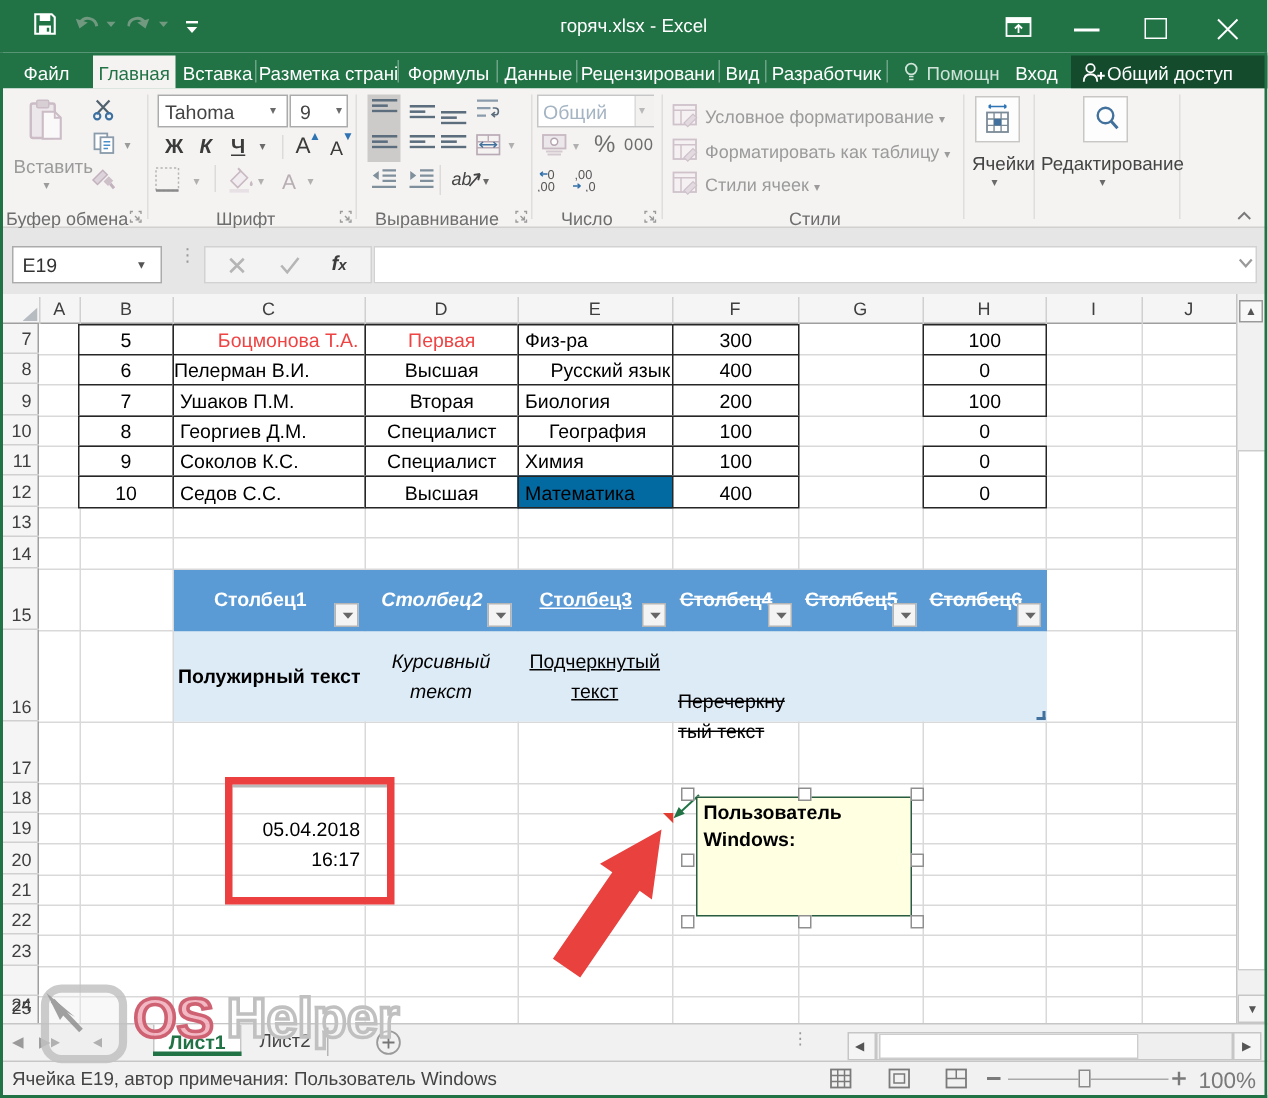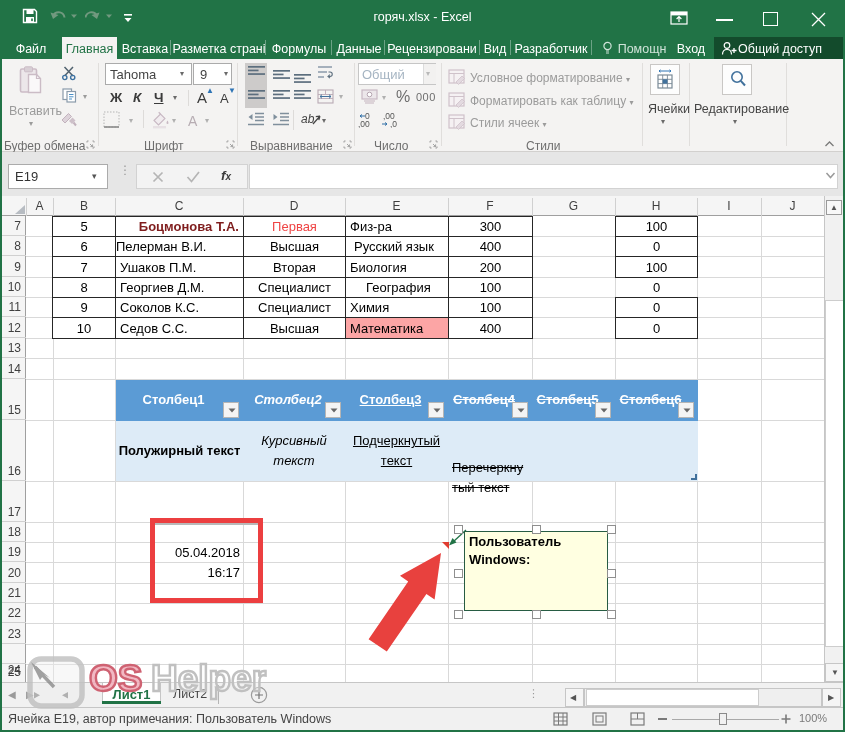--- a/index.html
+++ b/index.html
@@ -369,21 +369,21 @@
 <div class="abs" style="left:26px;top:542px;width:798px;height:1px;background:#d9d9d9;"></div>
 <div class="abs" style="left:26px;top:562px;width:798px;height:1px;background:#d9d9d9;"></div>
 <div class="abs" style="left:26px;top:583px;width:798px;height:1px;background:#d9d9d9;"></div>
 <div class="abs" style="left:26px;top:603px;width:798px;height:1px;background:#d9d9d9;"></div>
 <div class="abs" style="left:26px;top:623px;width:798px;height:1px;background:#d9d9d9;"></div>
 <div class="abs" style="left:26px;top:644px;width:798px;height:1px;background:#d9d9d9;"></div>
 <div class="abs" style="left:26px;top:664px;width:798px;height:1px;background:#d9d9d9;"></div>
 <div class="abs tt" style="left:52px;top:216px;width:64px;height:21px;border:1px solid #262626;background:#fff;box-sizing:border-box;font-size:13px;color:#000;text-align:center;display:flex;flex-direction:column;justify-content:center;">
     <div>5</div>
   </div>
-<div class="abs tt" style="left:115px;top:216px;width:129px;height:21px;border:1px solid #262626;background:#fff;box-sizing:border-box;font-size:13px;color:#7f1d1d;text-align:right;padding-right:4px;display:flex;flex-direction:column;justify-content:center;font-weight:bold;">
+<div class="abs tt" style="left:115px;top:216px;width:129px;height:21px;border:1px solid #262626;background:#fff;box-sizing:border-box;font-size:13px;color:#ef4444;text-align:right;padding-right:4px;display:flex;flex-direction:column;justify-content:center;">
     <div>Боцмонова Т.А.</div>
   </div>
 <div class="abs tt" style="left:243px;top:216px;width:103px;height:21px;border:1px solid #262626;background:#fff;box-sizing:border-box;font-size:13px;color:#ef4444;text-align:center;display:flex;flex-direction:column;justify-content:center;">
     <div>Первая</div>
   </div>
 <div class="abs tt" style="left:345px;top:216px;width:104px;height:21px;border:1px solid #262626;background:#fff;box-sizing:border-box;font-size:13px;color:#000;text-align:left;padding-left:4px;display:flex;flex-direction:column;justify-content:center;">
     <div>Физ-ра</div>
   </div>
 <div class="abs tt" style="left:448px;top:216px;width:85px;height:21px;border:1px solid #262626;background:#fff;box-sizing:border-box;font-size:13px;color:#000;text-align:center;display:flex;flex-direction:column;justify-content:center;">
     <div>300</div>
@@ -393,21 +393,21 @@
   </div>
 <div class="abs tt" style="left:52px;top:236px;width:64px;height:21px;border:1px solid #262626;background:#fff;box-sizing:border-box;font-size:13px;color:#000;text-align:center;display:flex;flex-direction:column;justify-content:center;">
     <div>6</div>
   </div>
 <div class="abs tt" style="left:115px;top:236px;width:129px;height:21px;border:1px solid #262626;background:#fff;box-sizing:border-box;font-size:13px;color:#000;padding-right:4px;display:flex;flex-direction:column;justify-content:center;">
     <div>Пелерман В.И.</div>
   </div>
 <div class="abs tt" style="left:243px;top:236px;width:103px;height:21px;border:1px solid #262626;background:#fff;box-sizing:border-box;font-size:13px;color:#000;text-align:center;display:flex;flex-direction:column;justify-content:center;">
     <div>Высшая</div>
   </div>
-<div class="abs tt" style="left:345px;top:236px;width:104px;height:21px;border:1px solid #262626;background:#fff;box-sizing:border-box;font-size:13px;color:#000;text-align:left;padding-left:8px;display:flex;flex-direction:column;justify-content:center;">
+<div class="abs tt" style="left:345px;top:236px;width:104px;height:21px;border:1px solid #262626;background:#fff;box-sizing:border-box;font-size:13px;color:#000;text-align:left;padding-left:21px;display:flex;flex-direction:column;justify-content:center;">
     <div>Русский язык</div>
   </div>
 <div class="abs tt" style="left:448px;top:236px;width:85px;height:21px;border:1px solid #262626;background:#fff;box-sizing:border-box;font-size:13px;color:#000;text-align:center;display:flex;flex-direction:column;justify-content:center;">
     <div>400</div>
   </div>
 <div class="abs tt" style="left:615px;top:236px;width:83px;height:21px;border:1px solid #262626;background:#fff;box-sizing:border-box;font-size:13px;color:#000;text-align:center;display:flex;flex-direction:column;justify-content:center;">
     <div>0</div>
   </div>
 <div class="abs tt" style="left:52px;top:256px;width:64px;height:22px;border:1px solid #262626;background:#fff;box-sizing:border-box;font-size:13px;color:#000;text-align:center;display:flex;flex-direction:column;justify-content:center;">
     <div>7</div>
@@ -465,21 +465,21 @@
   </div>
 <div class="abs tt" style="left:52px;top:317px;width:64px;height:22px;border:1px solid #262626;background:#fff;box-sizing:border-box;font-size:13px;color:#000;text-align:center;display:flex;flex-direction:column;justify-content:center;">
     <div>10</div>
   </div>
 <div class="abs tt" style="left:115px;top:317px;width:129px;height:22px;border:1px solid #262626;background:#fff;box-sizing:border-box;font-size:13px;color:#000;text-align:left;padding-left:4px;display:flex;flex-direction:column;justify-content:center;">
     <div>Седов С.С.</div>
   </div>
 <div class="abs tt" style="left:243px;top:317px;width:103px;height:22px;border:1px solid #262626;background:#fff;box-sizing:border-box;font-size:13px;color:#000;text-align:center;display:flex;flex-direction:column;justify-content:center;">
     <div>Высшая</div>
   </div>
-<div class="abs tt" style="left:345px;top:317px;width:104px;height:22px;border:1px solid #262626;background:#fca5a5;box-sizing:border-box;font-size:13px;color:#000;text-align:left;padding-left:4px;display:flex;flex-direction:column;justify-content:center;">
+<div class="abs tt" style="left:345px;top:317px;width:104px;height:22px;border:1px solid #262626;background:#0369a1;box-sizing:border-box;font-size:13px;color:#000;text-align:left;padding-left:4px;display:flex;flex-direction:column;justify-content:center;">
     <div>Математика</div>
   </div>
 <div class="abs tt" style="left:448px;top:317px;width:85px;height:22px;border:1px solid #262626;background:#fff;box-sizing:border-box;font-size:13px;color:#000;text-align:center;display:flex;flex-direction:column;justify-content:center;">
     <div>400</div>
   </div>
 <div class="abs tt" style="left:615px;top:317px;width:83px;height:22px;border:1px solid #262626;background:#fff;box-sizing:border-box;font-size:13px;color:#000;text-align:center;display:flex;flex-direction:column;justify-content:center;">
     <div>0</div>
   </div>
 <div class="abs" style="left:116px;top:380px;width:582px;height:41px;background:#5b9bd5;"></div>
 <div class="abs" style="left:116px;top:421px;width:582px;height:60px;background:#ddebf7;"></div>
@@ -575,21 +575,21 @@
 <rect x="1" y="1" width="13" height="12" fill="none" stroke="#7a7a7a" stroke-width="1.2"></rect>
 <path d="M1 7 h13 M7.5 1 v6" stroke="#7a7a7a" stroke-width="1"></path>
 </svg>
 <div class="abs" style="left:658px;top:718px;width:9px;height:1.6px;background:#7a7a7a;"></div>
 <div class="abs" style="left:672px;top:719px;width:107px;height:1px;background:#a9a9a9;"></div>
 <div class="abs" style="left:726px;top:715px;width:1px;height:9px;background:#a9a9a9;"></div>
 <div class="abs" style="left:719px;top:713px;width:8px;height:12px;background:#f1f1f1;border:1px solid #8a8a8a;box-sizing:border-box;"></div>
 <svg class="abs" style="left:780px;top:713px;" width="12" height="12" viewBox="0 0 12 12">
 <path d="M6 1.5 v9 M1.5 6 h9" stroke="#7a7a7a" stroke-width="1.6"></path>
 </svg>
-<div class="abs tt" style="left:799px;top:712px;color:#7a7a7a;font-size:11px;">100%</div>
+<div class="abs tt" style="left:799px;top:712px;color:#7a7a7a;font-size:15px;">100%</div>
 <div class="abs" style="left:824px;top:196px;width:21px;height:486px;background:#f1f1f1;border-left:1px solid #c6c6c6;box-sizing:border-box;"></div>
 <div class="abs" style="left:826px;top:200px;width:16px;height:15px;background:#f8f8f8;border:1px solid #9a9a9a;box-sizing:border-box;"></div>
 <div class="abs tt" style="left:830px;top:203px;color:#555;font-size:8px;">▲</div>
 <div class="abs" style="left:825px;top:300px;width:19px;height:347px;background:#fff;border:1px solid #cdcdcd;box-sizing:border-box;"></div>
 <div class="abs" style="left:825px;top:663px;width:19px;height:19px;background:#f5f5f5;border:1px solid #c6c6c6;box-sizing:border-box;"></div>
 <div class="abs tt" style="left:831px;top:668px;color:#555;font-size:8px;">▼</div>
 <svg class="abs" style="left:18px;top:650px;" width="300" height="62" viewBox="0 0 300 62">
 <g opacity="0.85">
 <rect x="12" y="9" width="52" height="47" rx="11" fill="rgba(238,238,238,0.45)" stroke="#c2c2c2" stroke-width="5.5"></rect>
 <path d="M17 17 L36 37" stroke="#909090" stroke-width="3.4"></path>

